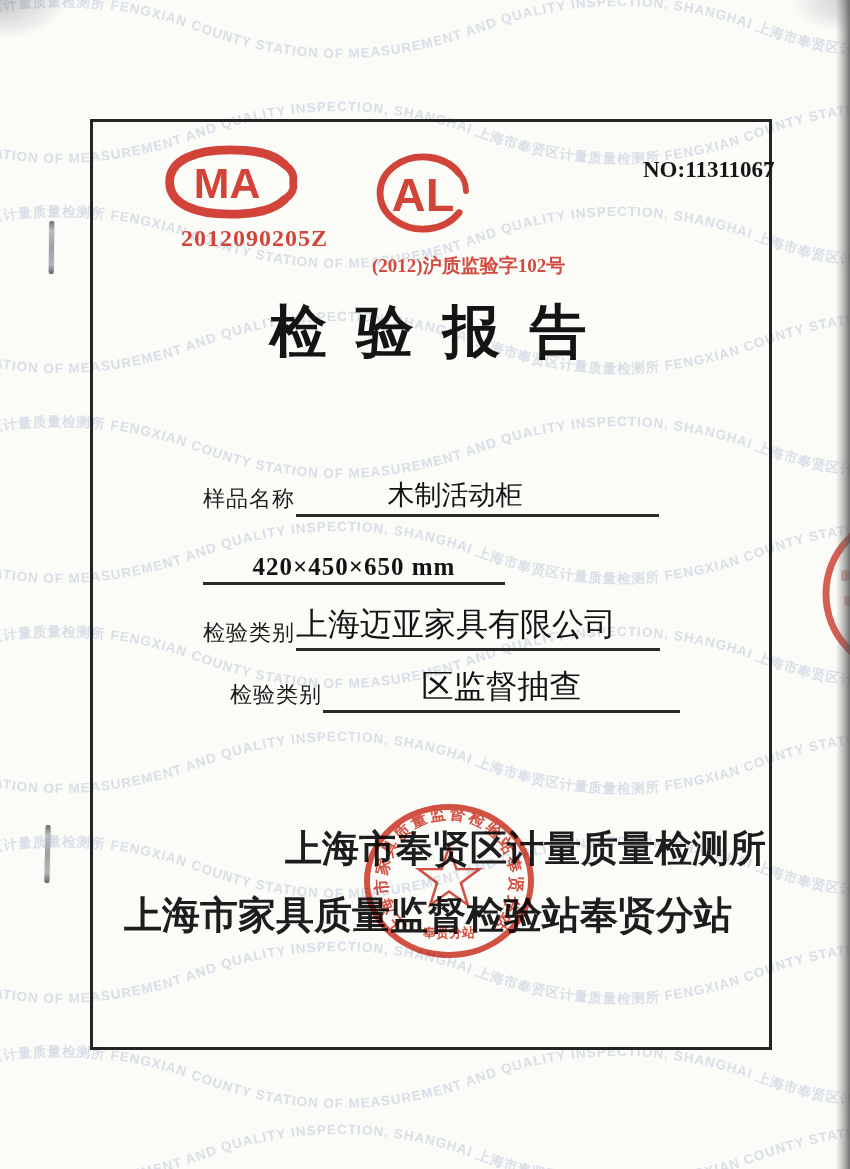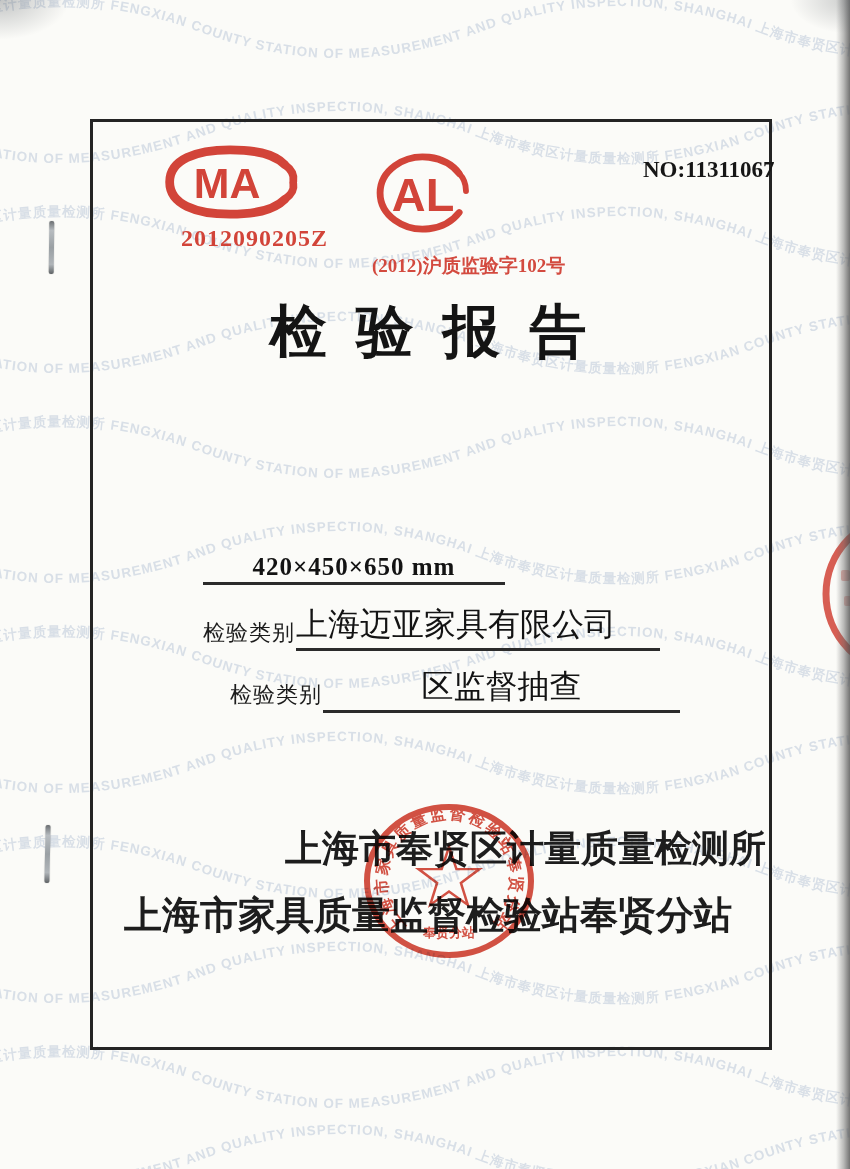--- a/index.html
+++ b/index.html
@@ -112,20 +112,26 @@
       <path d="M 88,22 C 93,27 95,33 95,40" fill="none" stroke="#cf372b" stroke-width="6" stroke-linecap="round"></path>
       <text x="51" y="60" text-anchor="middle" font-family="Liberation Sans, sans-serif" font-weight="bold" font-size="48" fill="#cf372b">AL</text>
     </svg>
     <div class="cal-num">(2012)沪质监验字102号</div>
   </div>
 
   <div class="report-no">NO:11311067</div>
 
   <div class="title">检验报告</div>
 
+  <div class="frow r1">
+    <span class="flabel">样品名称</span>
+    <span class="fline">
+      <span class="fval">木制活动柜</span>
+    </span>
+  </div>
   <div class="frow r2">
     <span class="fline">
       <span class="fval">420×450×650 mm</span>
     </span>
   </div>
   <div class="frow r3">
     <span class="flabel">检验类别</span>
     <span class="fline">
       <span class="fval">上海迈亚家具有限公司</span>
     </span>

